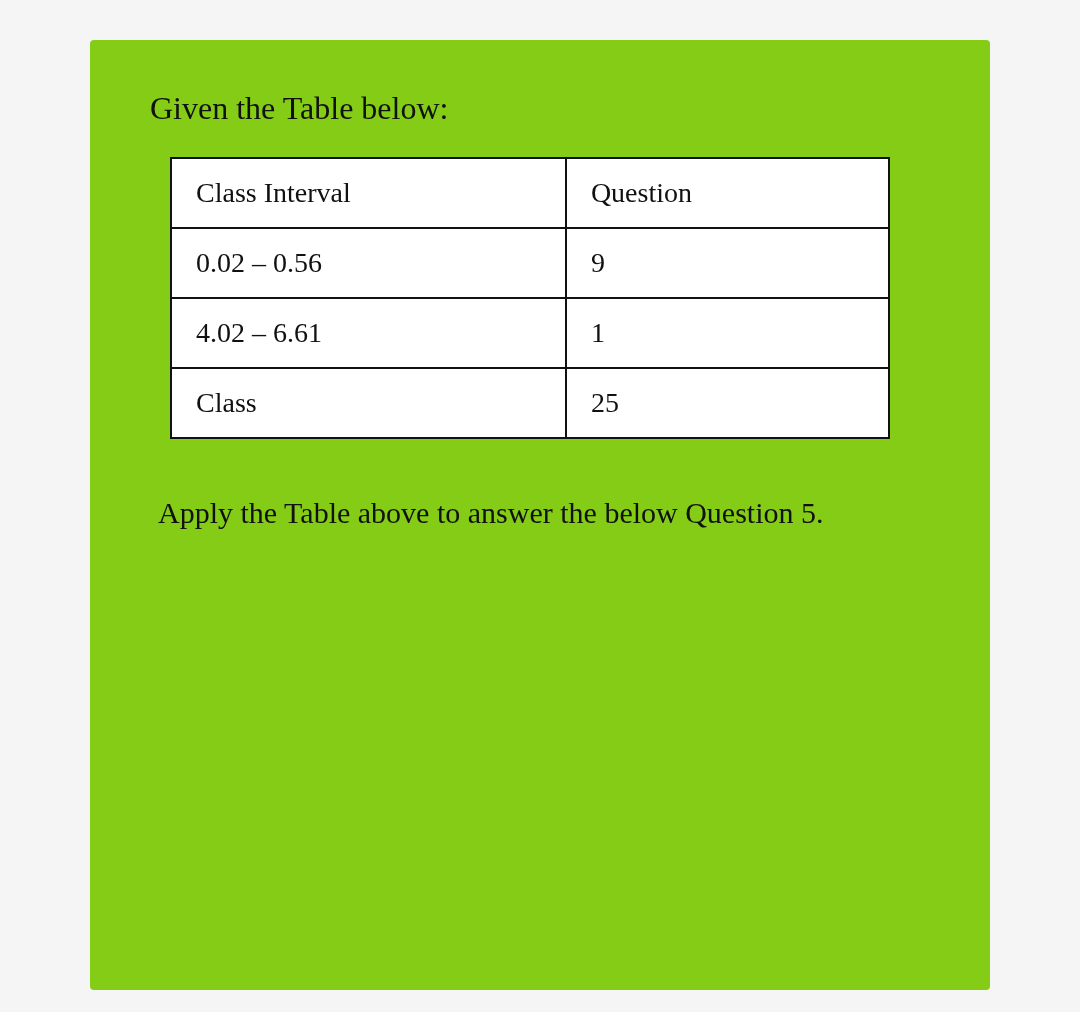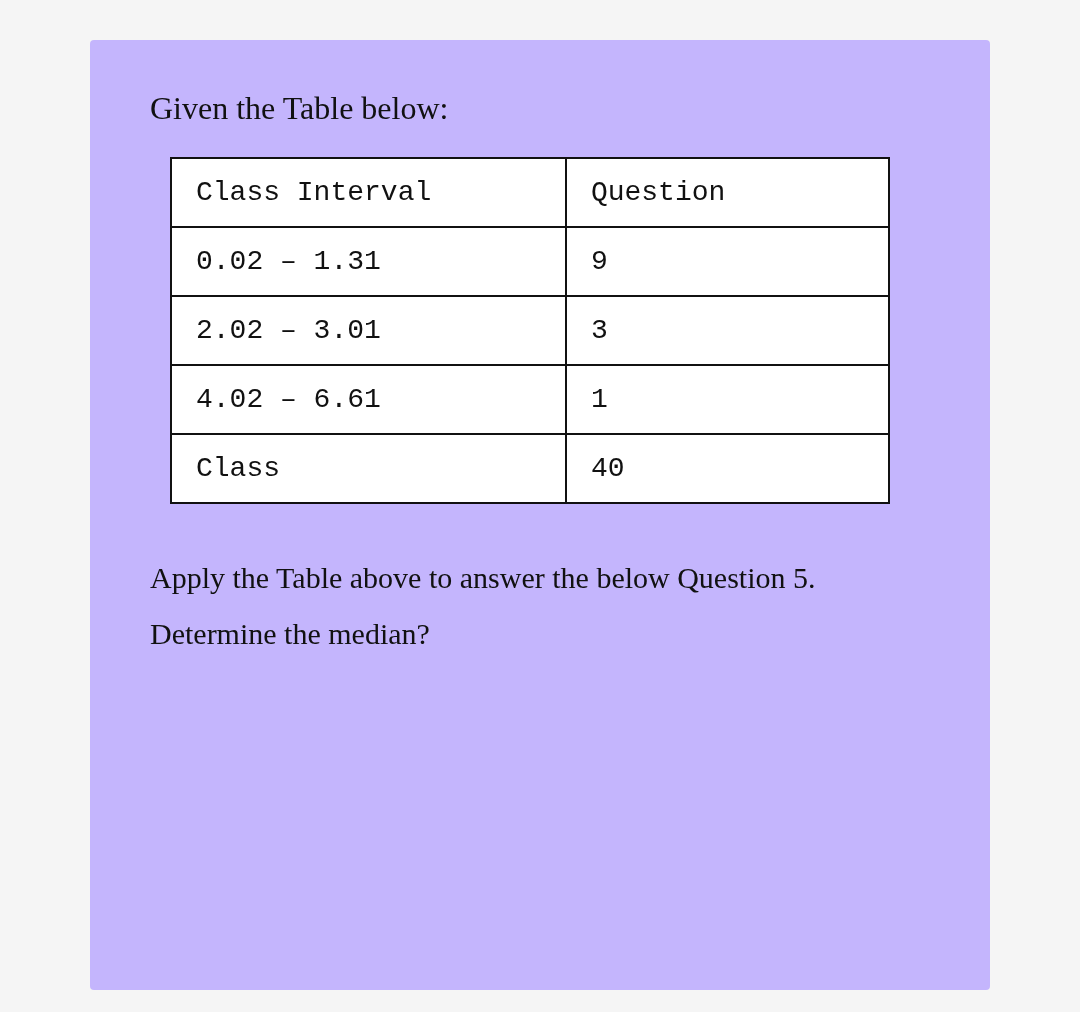--- a/index.html
+++ b/index.html
@@ -13,21 +13,21 @@
       font-family: Georgia, 'Times New Roman', Times, serif;
       width: 1080px;
       min-height: 1012px;
       display: flex;
       align-items: flex-start;
       justify-content: center;
       padding: 40px 0;
     }
 
     .page-container {
-      background-color: #c4b5fd;
+      background-color: #84cc16;
       width: 900px;
       min-height: 950px;
       padding: 50px 60px;
       border-radius: 4px;
     }
 
     .intro-text {
       font-size: 32px;
       margin-bottom: 30px;
       color: #111;
@@ -40,21 +40,20 @@
       margin-left: 20px;
     }
 
     .data-table th,
     .data-table td {
       border: 2px solid #111;
       padding: 18px 24px;
       font-size: 28px;
       color: #111;
       text-align: left;
-      font-family: Liberation Mono, monospace;
     }
 
     .data-table th {
       font-weight: normal;
       background-color: #fff;
     }
 
     .data-table td {
       background-color: #fff;
     }
@@ -64,21 +63,21 @@
     }
 
     .col-frequency {
       width: 45%;
     }
 
     .bottom-text {
       font-size: 30px;
       line-height: 1.6;
       color: #111;
-      margin-left: 0;
+      margin-left: 8px;
     }
 
     .bottom-text p {
       margin-bottom: 8px;
     }
   </style>
 </head>
 <body>
 
 <div class="page-container">
@@ -86,35 +85,30 @@
 
   <table class="data-table">
     <thead>
       <tr>
         <th class="col-interval">Class Interval</th>
         <th class="col-frequency">Question</th>
       </tr>
     </thead>
     <tbody id="table-body">
     <tr>
-          <td>0.02 – 1.31</td>
+          <td>0.02 – 0.56</td>
           <td>9</td>
-        </tr>
-        <tr>
-          <td>2.02 – 3.01</td>
-          <td>3</td>
         </tr>
         <tr>
           <td>4.02 – 6.61</td>
           <td>1</td>
         </tr>
         <tr>
           <td>Class</td>
-          <td>40</td>
+          <td>25</td>
         </tr>
       </tbody>
   </table>
 
   <div class="bottom-text">
     <p>Apply the Table above to answer the below Question 5.</p>
-    <p>Determine the median?</p>
   </div>
 </div>
 
 </body></html>

